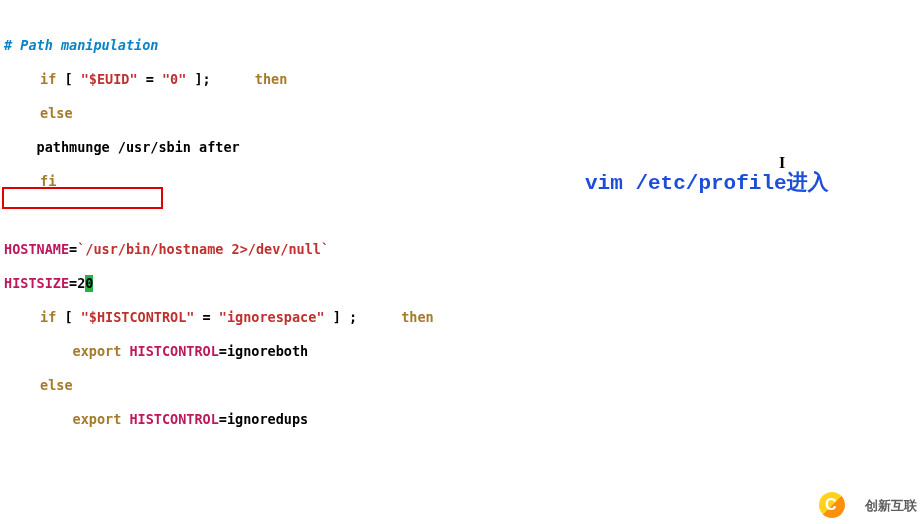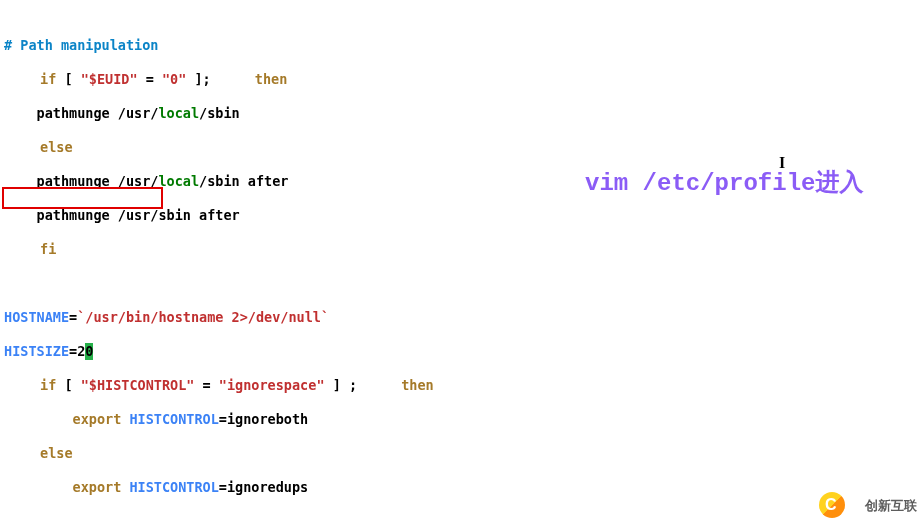--- a/index.html
+++ b/index.html
@@ -15,46 +15,46 @@
     position: relative;
     font-weight: 600;
   }
   .editor {
     position: absolute;
     left: 4px;
     top: 20px;
     white-space: pre;
   }
   .line { display: block; height: 17px; }
-  .c-comment { color: #0b84c7; } 
+  .c-comment { color: #0b84c7; font-style: italic; } 
   .c-keyword { color: #a57a29; margin-left: 36px; } 
   .c-string  { color: #c03030; } 
-  .c-ident   { color: #3b82f6; } 
+  .c-ident   { color: #be185d; } 
   .c-plain   { color: #000000; }
   .c-local   { color: #007a00; font-weight: 600; }
 
   .cursor-cell {
     display: inline-block;
     background: #26b04a;
     color: #000;
     width: 8px;
     text-align: center;
   }
 
   .highlight-box {
     position: absolute;
     border: 2px solid #e00000;
     pointer-events: none;
   }
 
   .annotation {
     position: absolute;
     font-family: "Songti SC", "SimSun", serif;
-    font-size: 24px;
-    color: #8b5cf6;
+    font-size: 21px;
+    color: #1d4ed8;
     white-space: nowrap;
   }
   .annotation .mono {
     font-family: "Courier New", monospace;
   }
   .ibeam {
     position: absolute;
     font-family: serif;
     font-size: 16px;
     color: #000;
@@ -86,23 +86,21 @@
     font: 600 13px/1 Arial, "Microsoft YaHei", sans-serif;
     color: #555;
   }
 </style>
 </head>
 <body>
 
 <div class="editor">
 <span class="line"><span class="c-comment"># Path manipulation</span></span>
 <span class="line"><span class="c-keyword">if</span><span class="c-plain"> [ </span><span class="c-string">"$EUID"</span><span class="c-plain"> = </span><span class="c-string">"0"</span><span class="c-plain"> ]; </span><span class="c-keyword">then</span></span>
-<span class="line"><span class="c-plain">    pathmunge /usr/</span><span class="c-local">local</span><span class="c-plain">/sbin</span></span>
 <span class="line"><span class="c-keyword">else</span></span>
-<span class="line"><span class="c-plain">    pathmunge /usr/</span><span class="c-local">local</span><span class="c-plain">/sbin after</span></span>
 <span class="line"><span class="c-plain">    pathmunge /usr/sbin after</span></span>
 <span class="line"><span class="c-keyword">fi</span></span>
 <span class="line"></span>
 <span class="line"><span class="c-ident">HOSTNAME</span><span class="c-plain">=</span><span class="c-string">`/usr/bin/hostname 2&gt;/dev/null`</span></span>
 <span class="line"><span class="c-ident">HISTSIZE</span><span class="c-plain">=2</span><span class="cursor-cell">0</span></span>
 <span class="line"><span class="c-keyword">if</span><span class="c-plain"> [ </span><span class="c-string">"$HISTCONTROL"</span><span class="c-plain"> = </span><span class="c-string">"ignorespace"</span><span class="c-plain"> ] ; </span><span class="c-keyword">then</span></span>
 <span class="line"><span class="c-plain">    </span><span class="c-keyword">export</span><span class="c-plain"> </span><span class="c-ident">HISTCONTROL</span><span class="c-plain">=ignoreboth</span></span>
 <span class="line"><span class="c-keyword">else</span></span>
 <span class="line"><span class="c-plain">    </span><span class="c-keyword">export</span><span class="c-plain"> </span><span class="c-ident">HISTCONTROL</span><span class="c-plain">=ignoredups</span></span>
 

